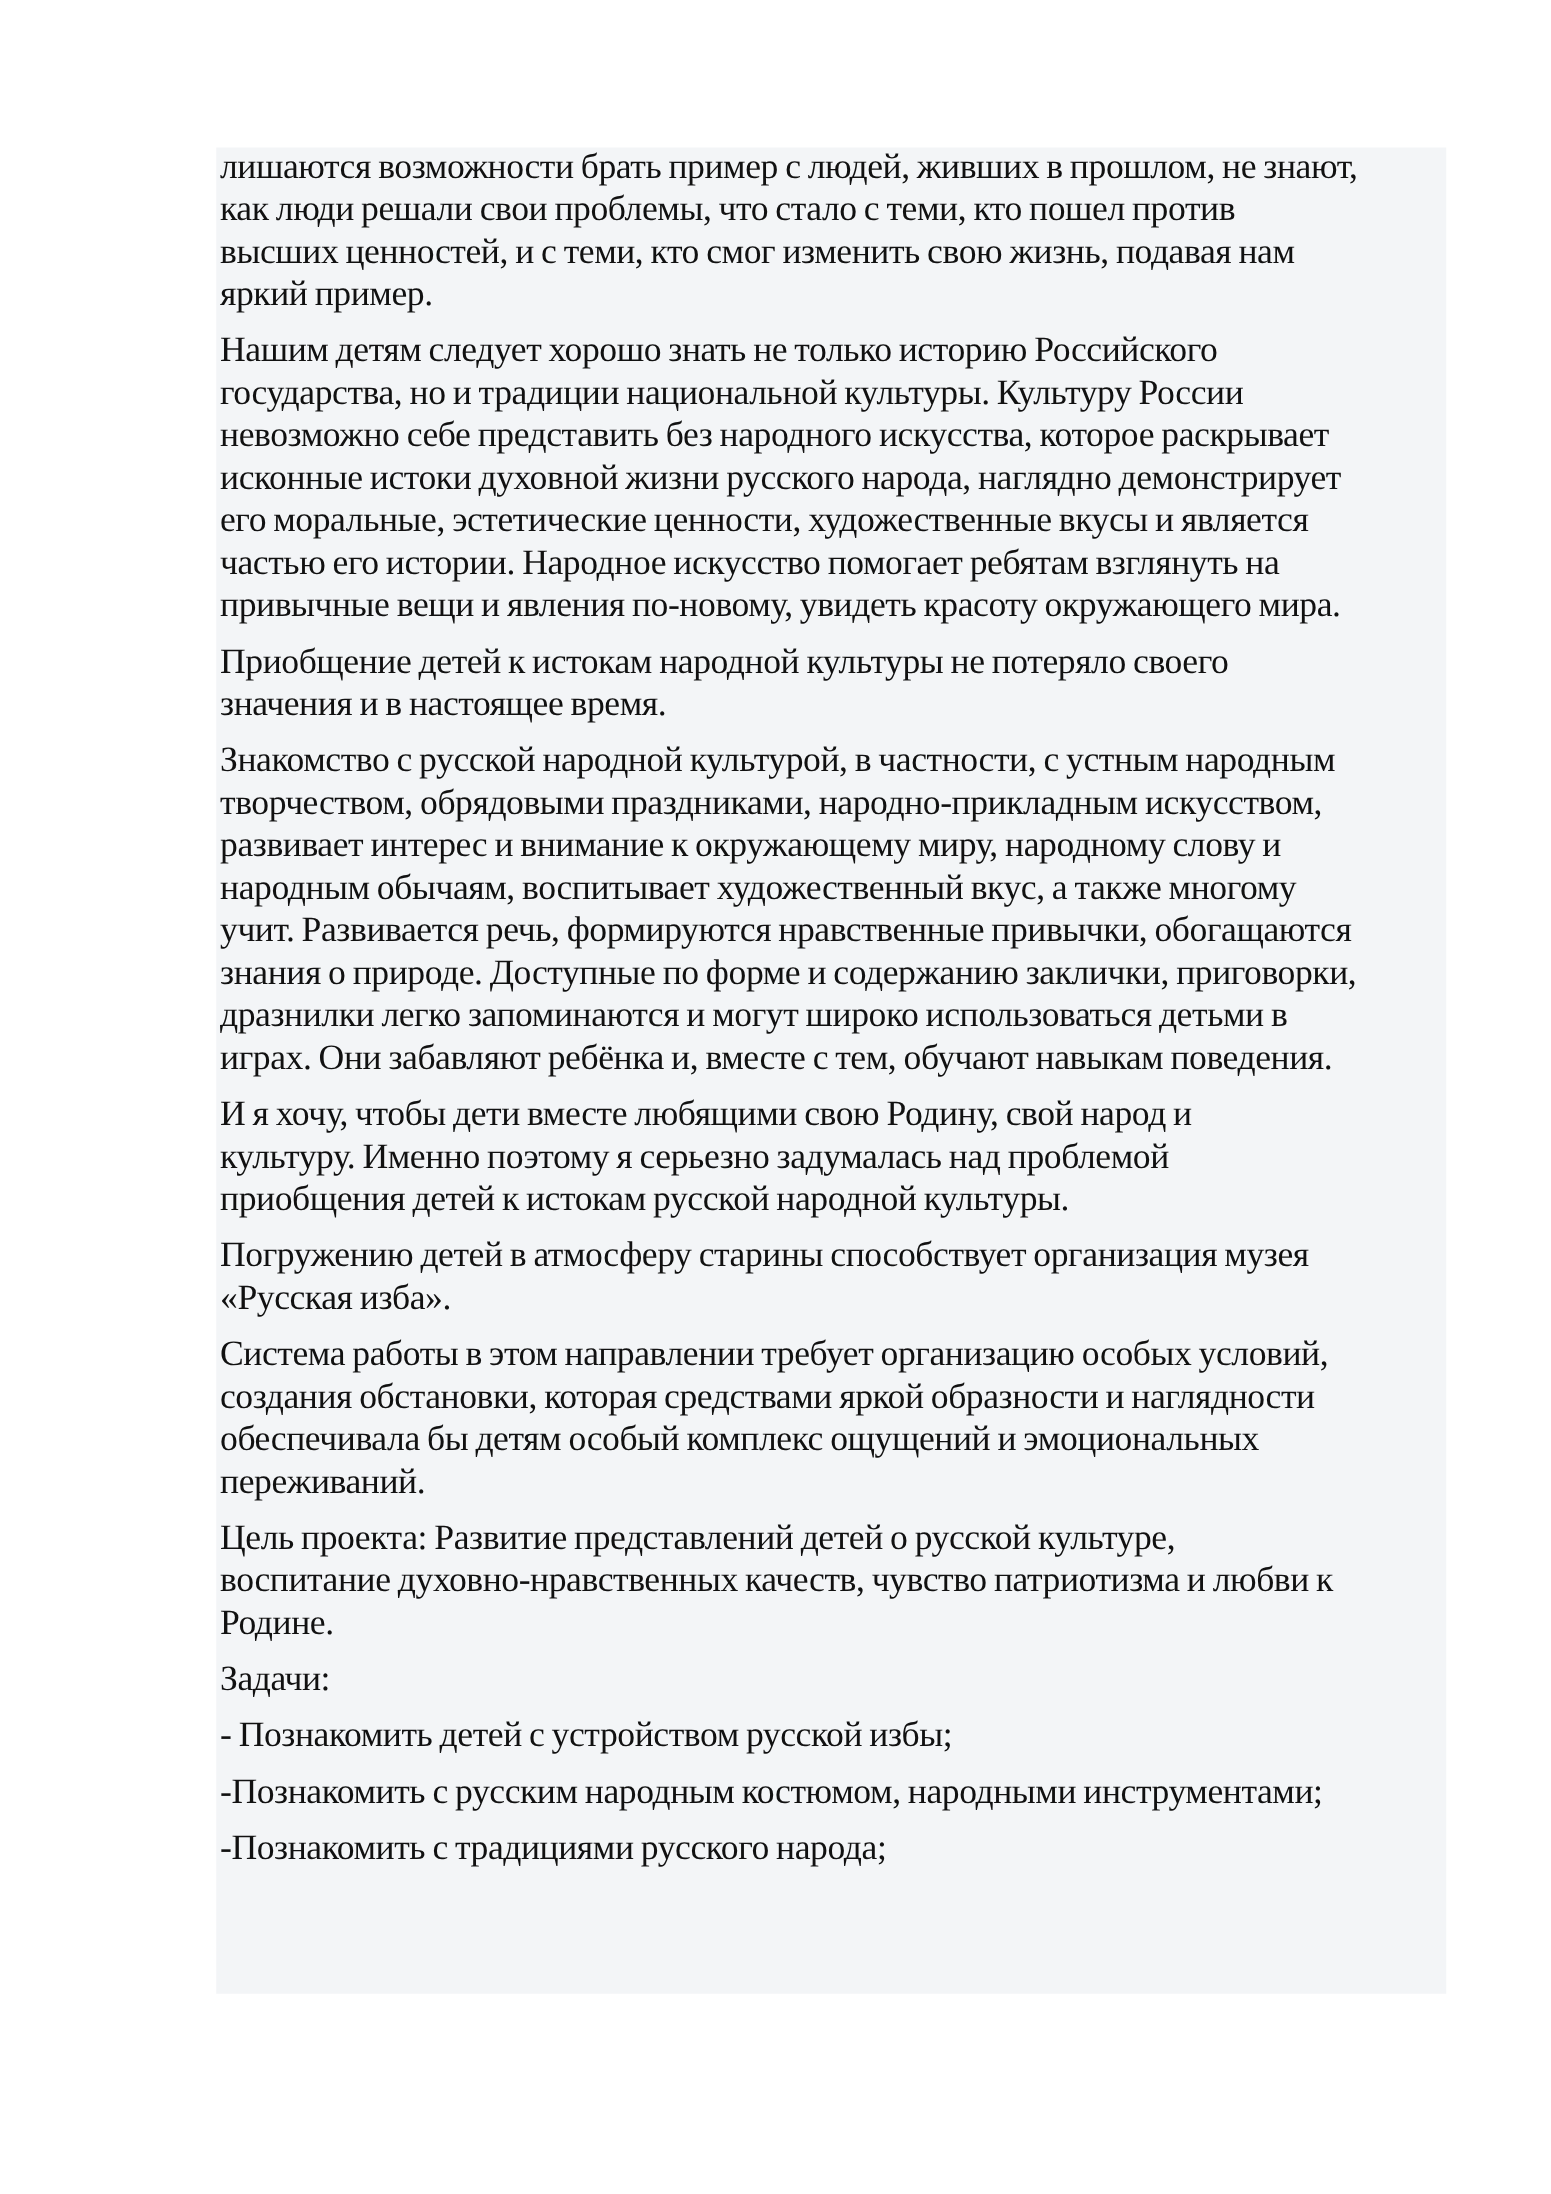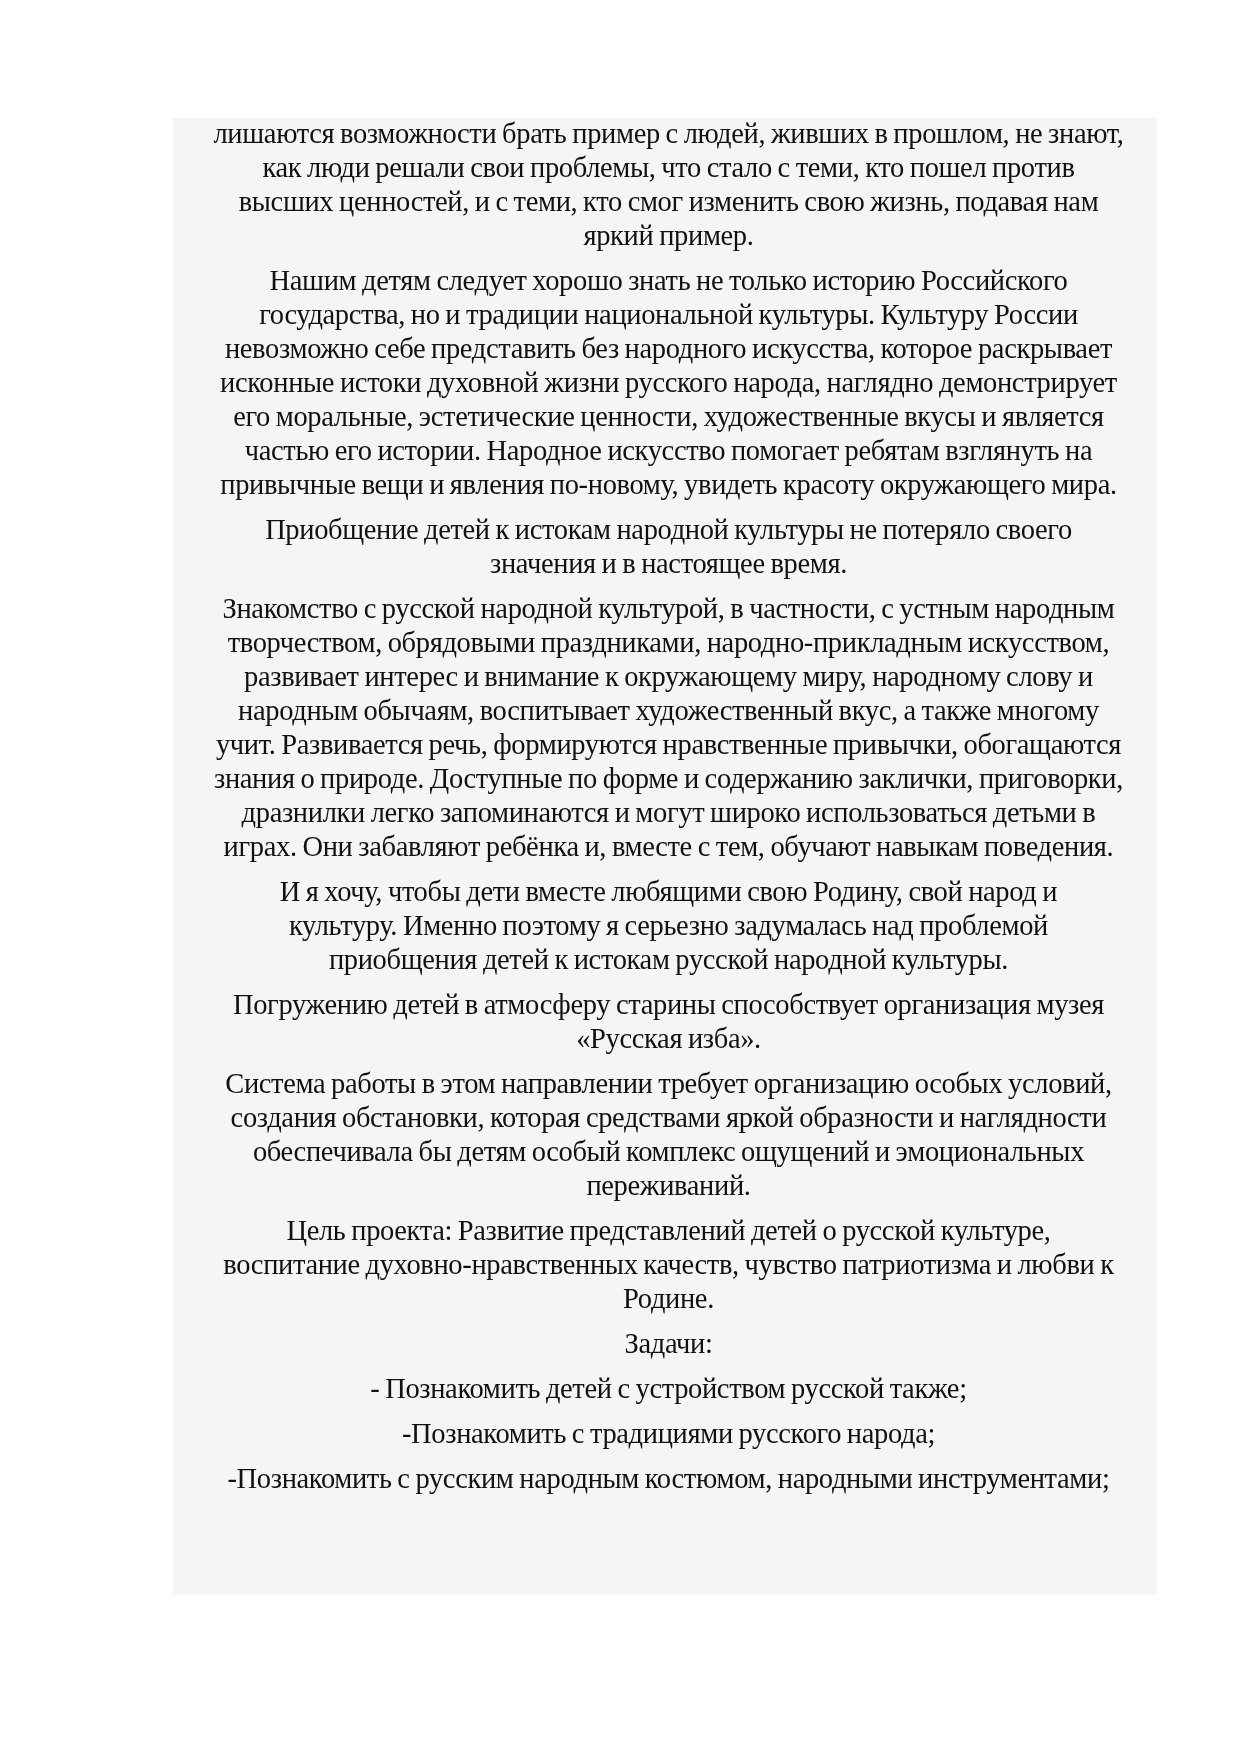--- a/index.html
+++ b/index.html
@@ -29,21 +29,20 @@
       font-family: "Liberation Serif", "DejaVu Serif", serif;
       font-size: 28.5px;
       line-height: 34px;
       color: #111111;
       letter-spacing: -0.35px;
       word-spacing: -1px;
     }
     .para {
       margin: 0 0 11px 0;
       white-space: pre-line;
-      text-align: center;
     }
     .bold {
       font-weight: normal;
     }
   </style>
 </head>
 <body>
 
 <div class="page-block"></div>
 
@@ -77,16 +76,16 @@
   <p class="para">Система работы в этом направлении требует организацию особых условий,
 создания обстановки, которая средствами яркой образности и наглядности
 обеспечивала бы детям особый комплекс ощущений и эмоциональных
 переживаний.</p>
 
   <p class="para"><span class="bold">Цель проекта:</span><span> Развитие представлений детей о русской культуре,
 воспитание духовно-нравственных качеств, чувство патриотизма и любви к
 Родине.</span></p>
 
   <p class="para bold">Задачи:</p>
-  <p class="para">- Познакомить детей с устройством русской также;</p>
+  <p class="para">- Познакомить детей с устройством русской избы;</p>
+  <p class="para">-Познакомить с русским народным костюмом, народными инструментами;</p>
   <p class="para">-Познакомить с традициями русского народа;</p>
-  <p class="para">-Познакомить с русским народным костюмом, народными инструментами;</p>
 </div>
 
 </body></html>

